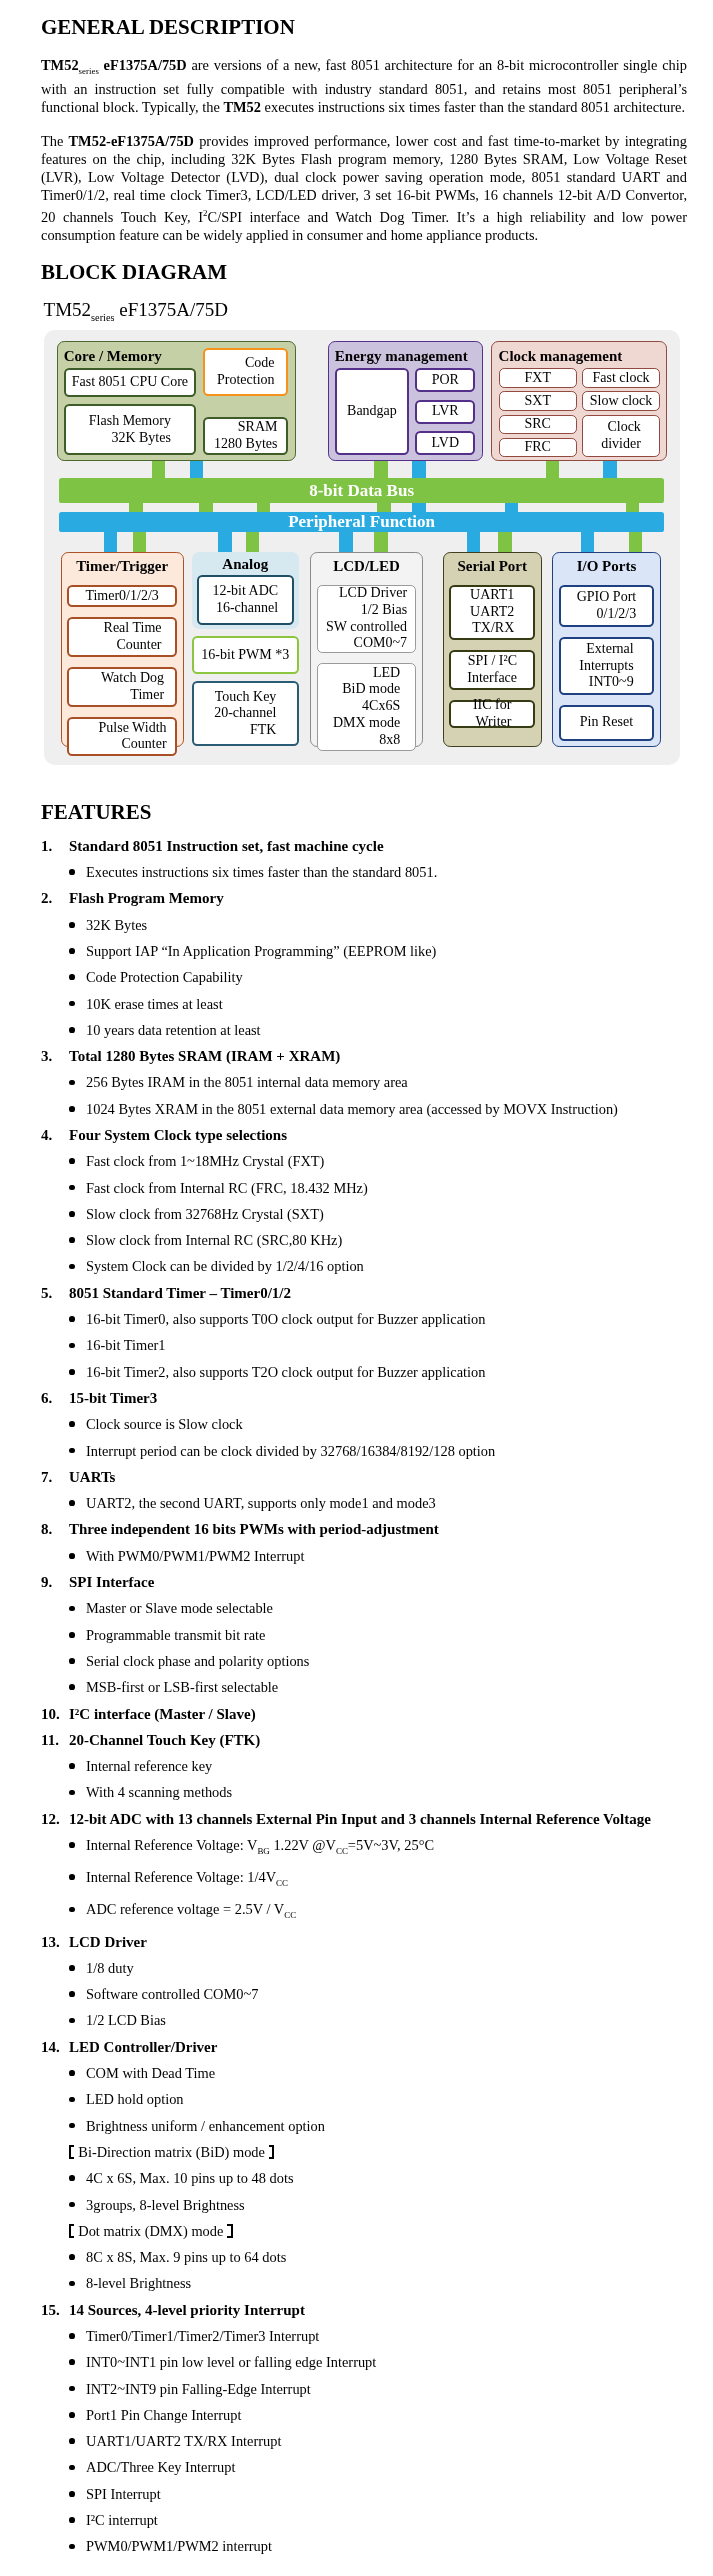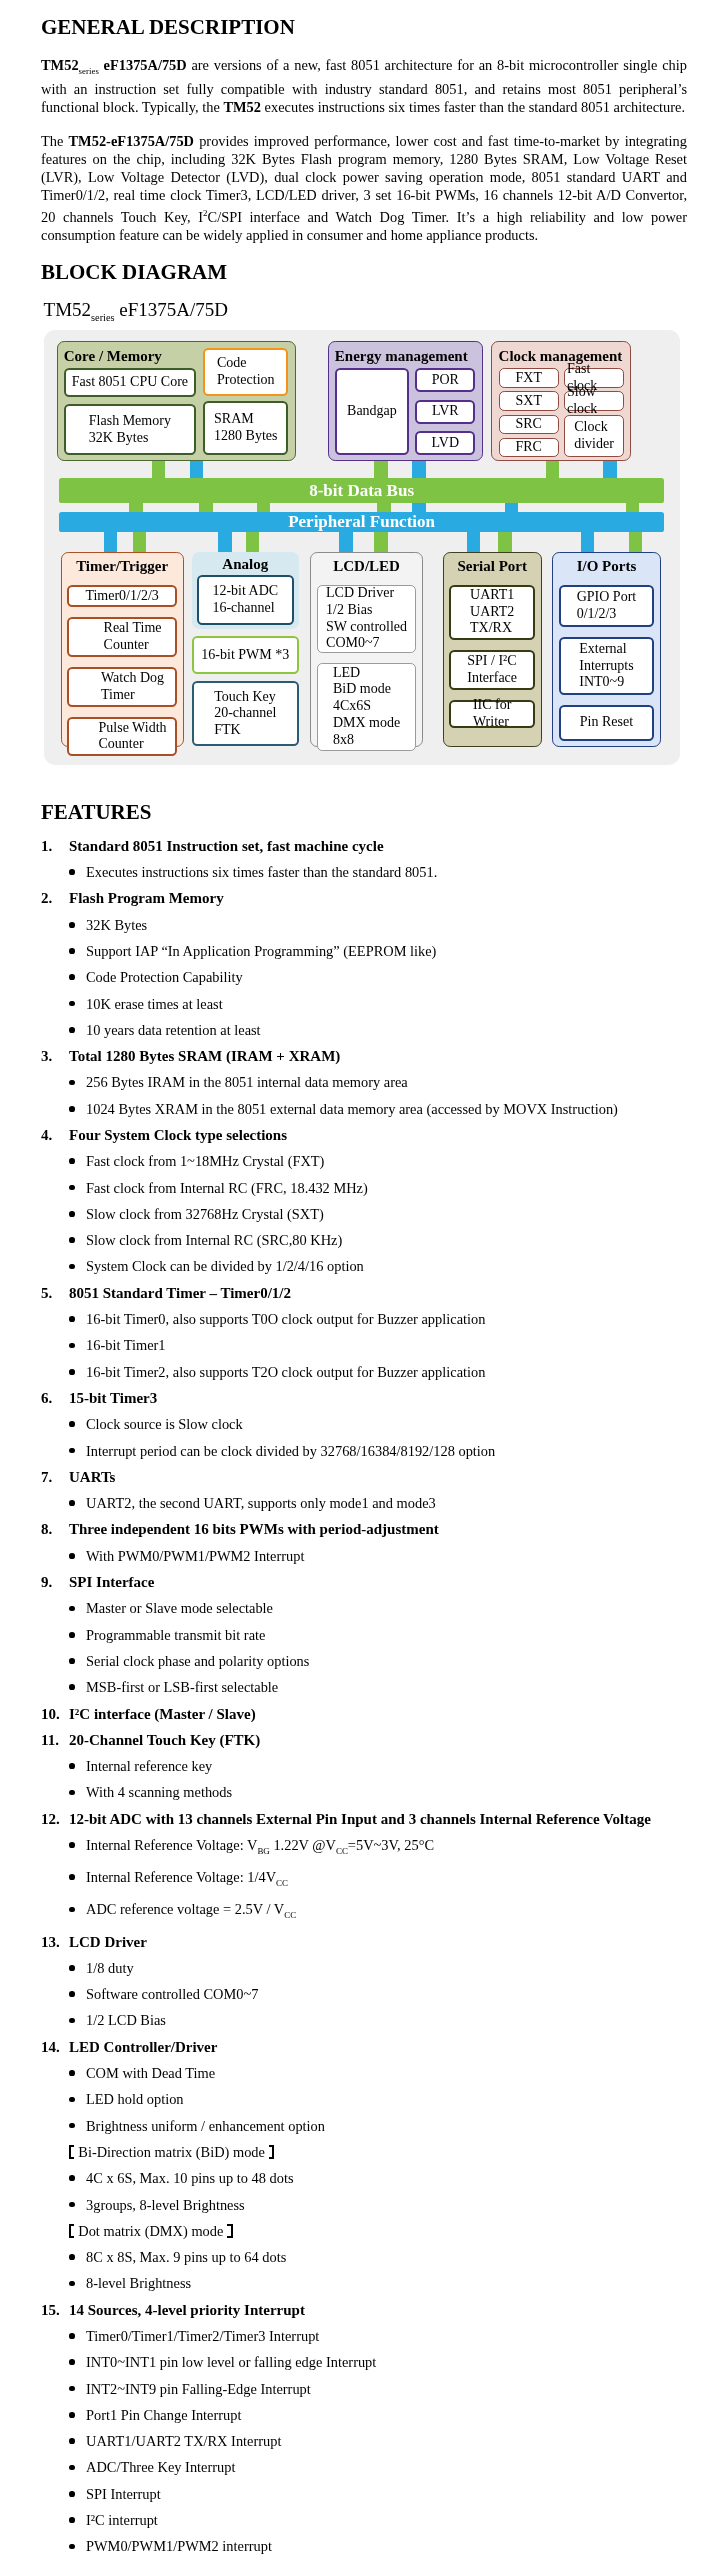--- a/index.html
+++ b/index.html
@@ -16,38 +16,38 @@
   .bd-chip-title{font-size:19px;margin:0 0 7.2px 2.6px;}
   .bd-chip-title sub{font-size:10.3px;}
 
   
   .bd{width:636px;margin-left:2.6px;background:#EFEFEF;border-radius:11.3px;box-sizing:border-box;overflow:hidden;}
   .bd-row{display:flex;box-sizing:border-box;}
   .bd-row-top{height:120px;margin-top:11.3px;}
   .bd-row-bottom{height:195px;margin-bottom:18.5px;}
   .panel{box-sizing:border-box;border-radius:7.2px;border:1.5px solid #000;padding:5.2px 6.2px;display:flex;flex-direction:column;}
   .panel-title{font-size:15px;font-weight:600;line-height:16.5px;white-space:nowrap;}
-  .box{box-sizing:border-box;background:#fff;border:2.1px solid #000;border-radius:5.2px;display:flex;align-items:center;justify-content:center;text-align:left;font-size:14px;line-height:1.2;white-space:pre-line;padding:1px 2.1px;}
+  .box{box-sizing:border-box;background:#fff;border:2.1px solid #000;border-radius:5.2px;display:flex;align-items:center;justify-content:center;text-align:right;font-size:14px;line-height:1.2;white-space:pre-line;padding:1px 2.1px;}
 
   
   .p-core{width:239px;margin-left:13px;background:#C6D0A6;border-color:#4A682F;flex-direction:row;gap:7.2px;}
   .core-main{flex:1.55;display:flex;flex-direction:column;}
   .core-side{flex:1;display:flex;flex-direction:column;justify-content:space-between;}
   .b-core{border-color:#3E5C28;}
   .b-cpu{height:29px;margin-top:4.1px;}
   .b-flash{flex:1;margin-top:7.2px;}
   .b-code{height:48px;border-color:#F5921E;}
-  .b-sram{height:54px;}
+  .b-sram{height:38px;}
   .p-energy{width:155px;margin-left:32px;background:#CBC3DD;border-color:#54308A;}
   .energy-body{display:flex;flex:1;gap:6.2px;margin-top:4.1px;}
   .b-energy{border-color:#54308A;}
   .b-bandgap{flex:1.1;}
   .energy-col{flex:1;display:flex;flex-direction:column;justify-content:space-between;gap:5.2px;}
   .energy-col .box{height:24px;}
-  .p-clock{width:140px;margin-left:8.8px;background:#F0D8D2;border-color:#904A40;}
+  .p-clock{width:176px;margin-left:8.8px;background:#F0D8D2;border-color:#904A40;}
   .clock-body{display:flex;flex:1;gap:5px;margin-top:4.1px;}
   .clock-col{flex:1;display:flex;flex-direction:column;gap:3.6px;}
   .b-clock{border-color:#904A40;border-width:1.5px;}
   .clock-col .box{height:19.6px;}
   .clock-col .b-divider{flex:1;height:auto;}
 
   
   .stub-row{position:relative;width:100%;}
   .sr1{height:17px;}
   .sr2{height:8.8px;}

